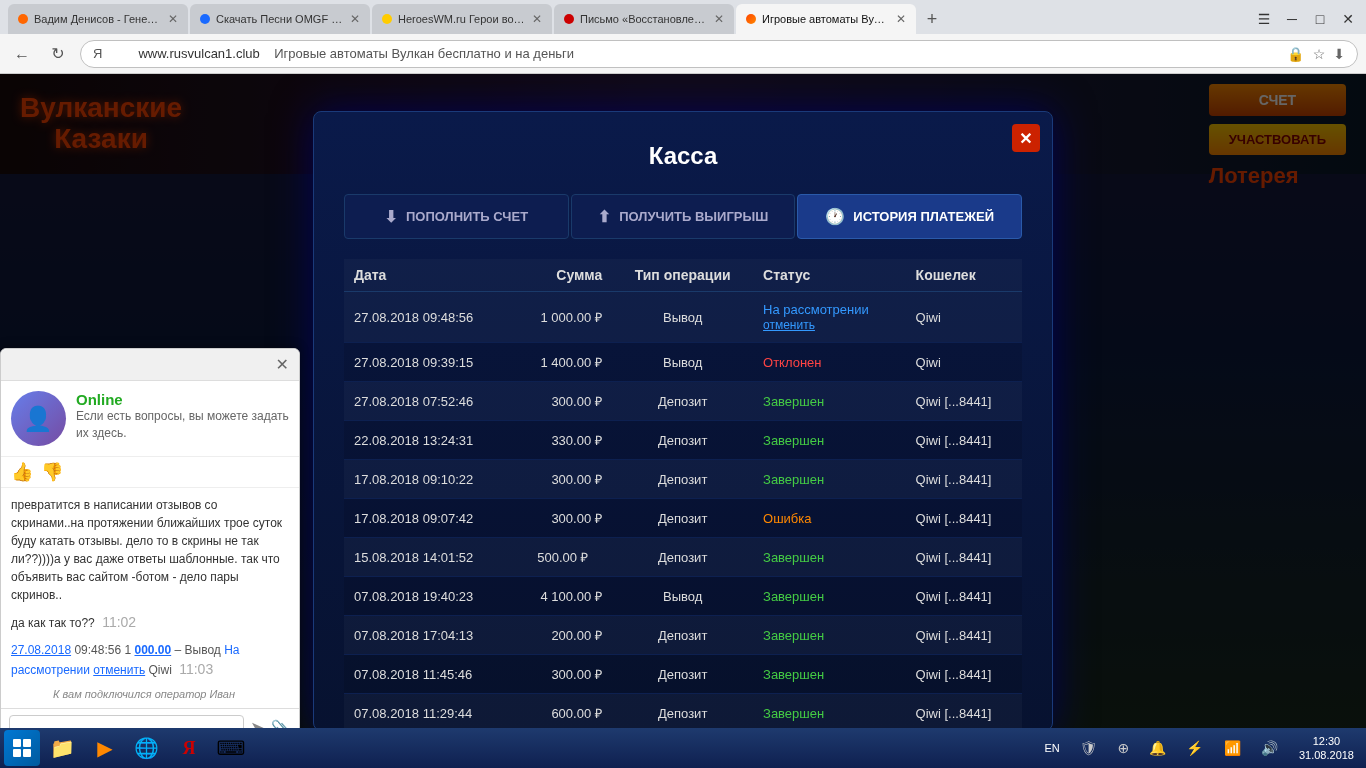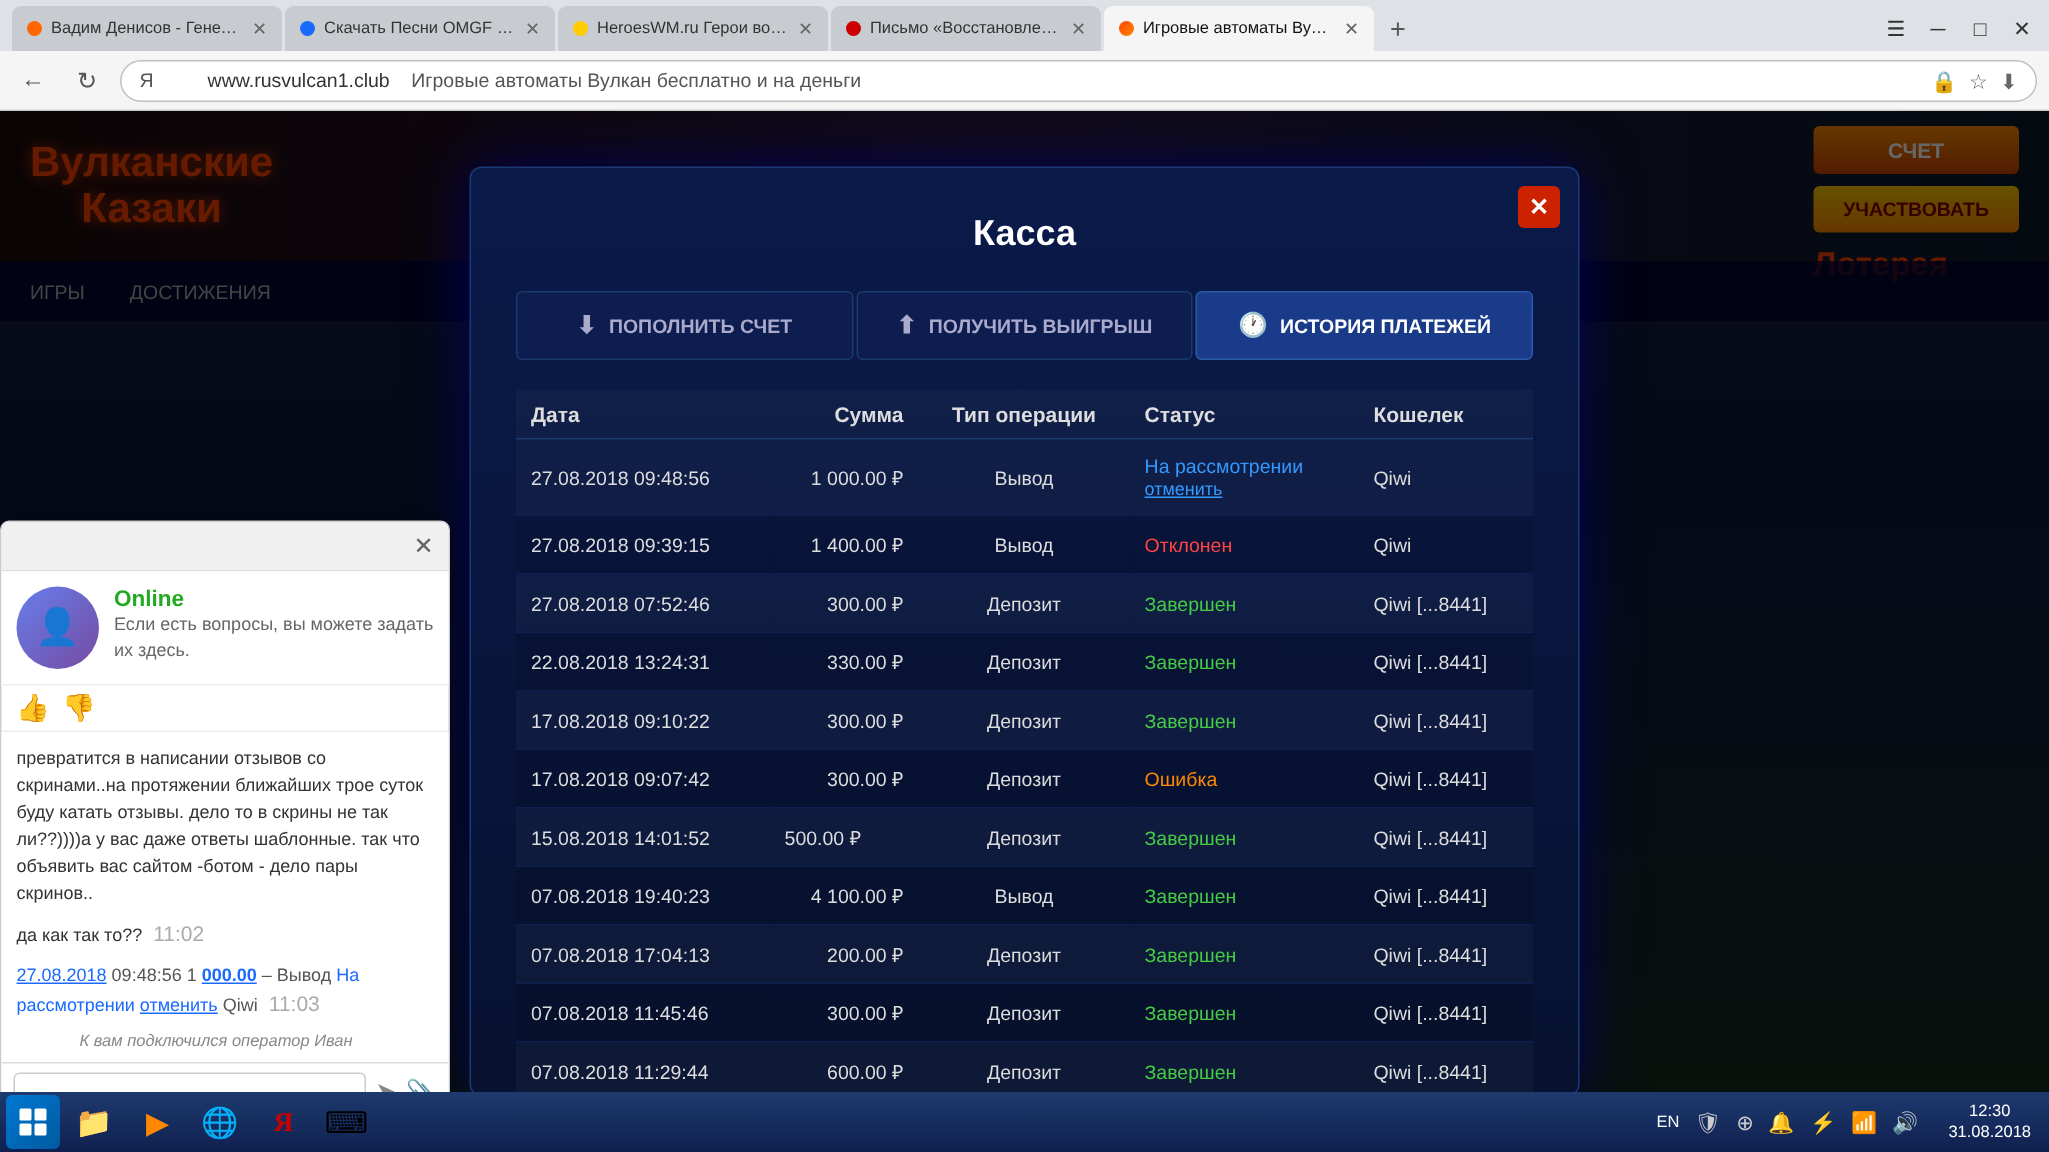--- a/index.html
+++ b/index.html
@@ -394,21 +394,21 @@
       border-radius: 4px;
       cursor: pointer;
       font-size: 20px;
     }
 
     .taskbar-spacer { flex: 1; }
 
     .taskbar-systray {
       display: flex;
       align-items: center;
-      gap: 10px;
+      gap: 20px;
       padding: 0 8px;
     }
 
     .systray-text { color: white; font-size: 11px; }
     .systray-icon { font-size: 14px; color: #ccc; }
 
     .taskbar-clock {
       display: flex;
       flex-direction: column;
       align-items: center;
@@ -504,24 +504,20 @@
           <div>Казаки</div>
         </div>
 
         <div style="position:absolute;right:20px;top:10px;display:flex;flex-direction:column;gap:8px;">
           <div class="btn-chet">СЧЕТ</div>
           <div class="btn-lottery">УЧАСТВОВАТЬ</div>
           <div style="color:#ff4400;font-size:22px;font-weight:bold;">Лотерея</div>
         </div>
       </div>
 
-      <div class="casino-nav">
-        <span class="nav-item">ИГРЫ</span>
-        <span class="nav-item">ДОСТИЖЕНИЯ</span>
-      </div>
 
       <div class="modal-overlay">
         <div class="modal">
 
           <div class="modal-close">
             <span>✕</span>
           </div>
 
           <div class="modal-title">Касса</div>
 
@@ -588,21 +584,21 @@
   </tr>
                 <tr>
     <td>17.08.2018 09:07:42</td>
     <td style="text-align:right;">300.00 ₽</td>
     <td style="text-align:center;">Депозит</td>
     <td><span class="status-error">Ошибка</span></td>
     <td>Qiwi [...8441]</td>
   </tr>
                 <tr>
     <td>15.08.2018 14:01:52</td>
-    <td style="text-align:left;">500.00 ₽</td>
+    <td style="text-align:center;">500.00 ₽</td>
     <td style="text-align:center;">Депозит</td>
     <td><span class="status-completed">Завершен</span></td>
     <td>Qiwi [...8441]</td>
   </tr>
                 <tr>
     <td>07.08.2018 19:40:23</td>
     <td style="text-align:right;">4 100.00 ₽</td>
     <td style="text-align:center;">Вывод</td>
     <td><span class="status-completed">Завершен</span></td>
     <td>Qiwi [...8441]</td>

